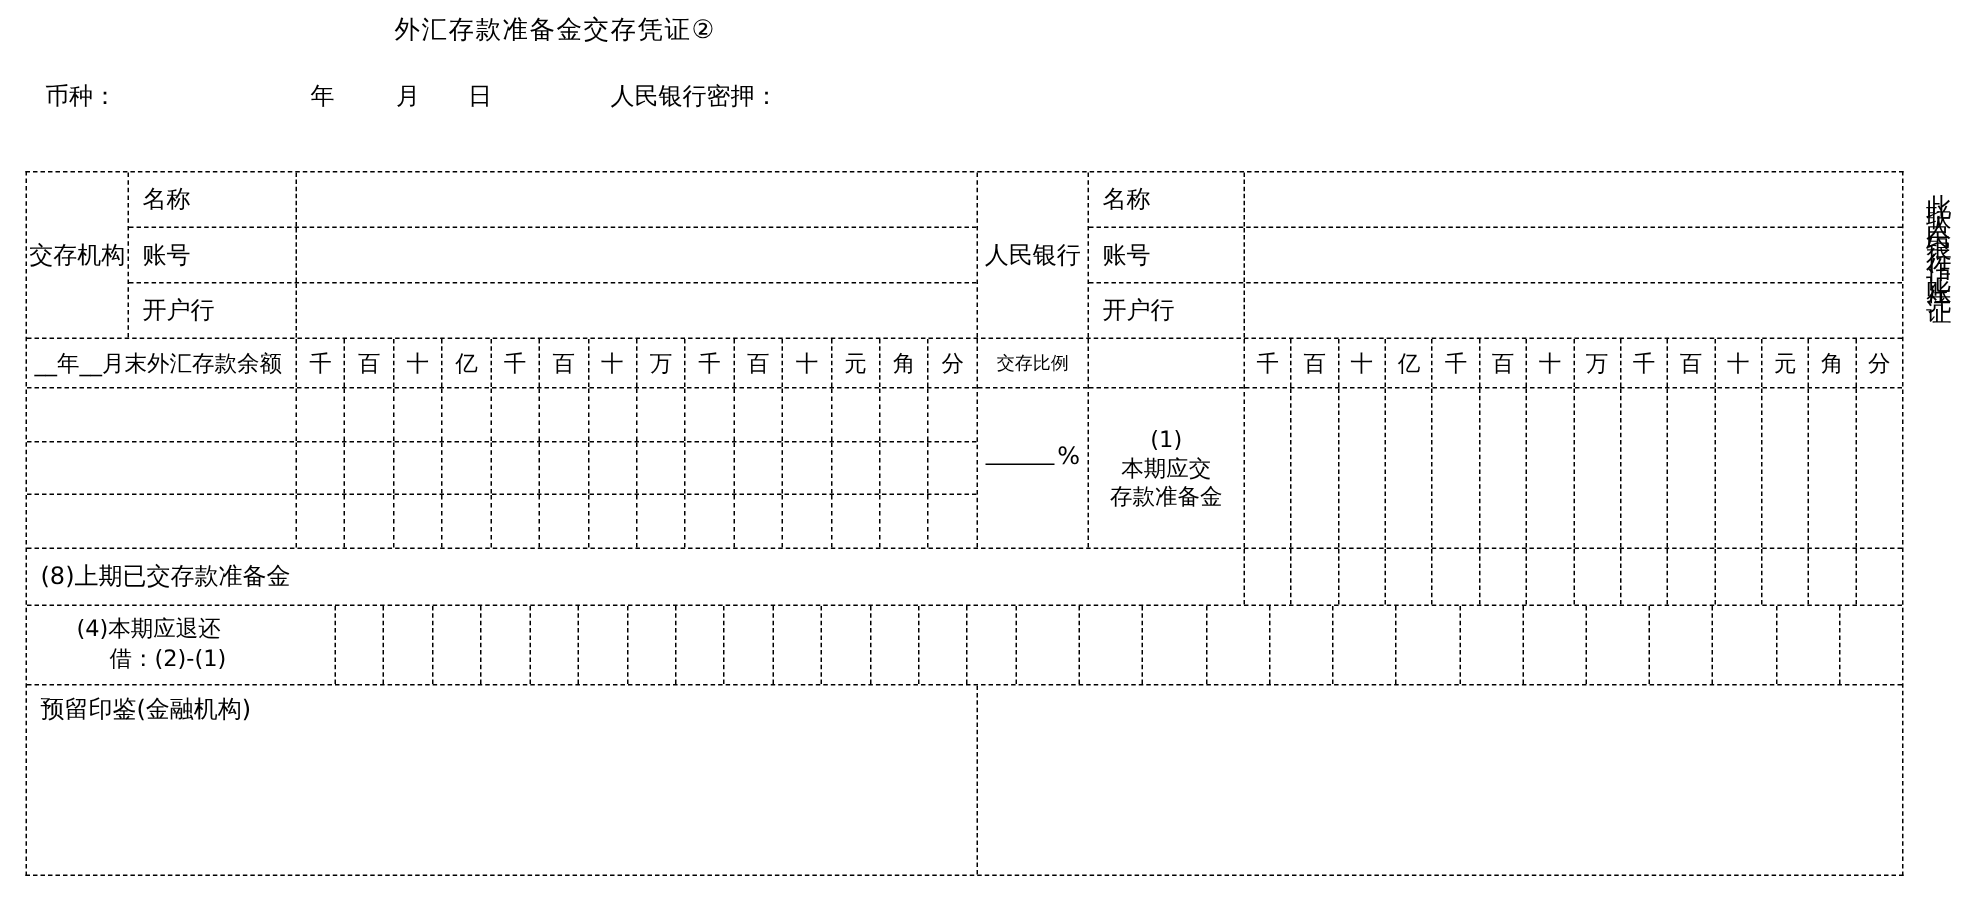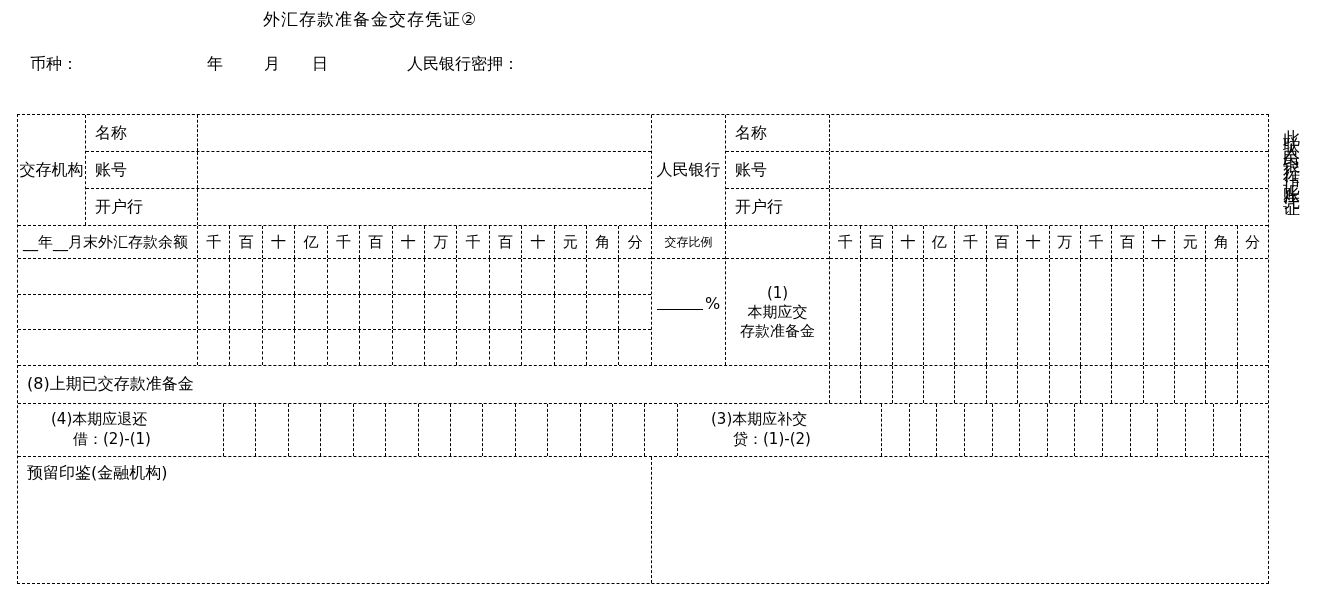--- a/index.html
+++ b/index.html
@@ -301,24 +301,20 @@
         <div class="c"></div>
         <div class="c"></div>
         <div class="c"></div>
         <div class="c"></div>
         <div class="c"></div>
         <div class="c"></div>
         <div class="c"></div>
         <div class="c"></div>
         <div class="c"></div>
     </div>
-    <div class="dlabel d3 brd">
-      <div>(3)本期应补交</div>
-      <div class="ind">贷：(1)-(2)</div>
-    </div>
     <div class="strip">
       <div class="c"></div>
         <div class="c"></div>
         <div class="c"></div>
         <div class="c"></div>
         <div class="c"></div>
         <div class="c"></div>
         <div class="c"></div>
         <div class="c"></div>
         <div class="c"></div>

